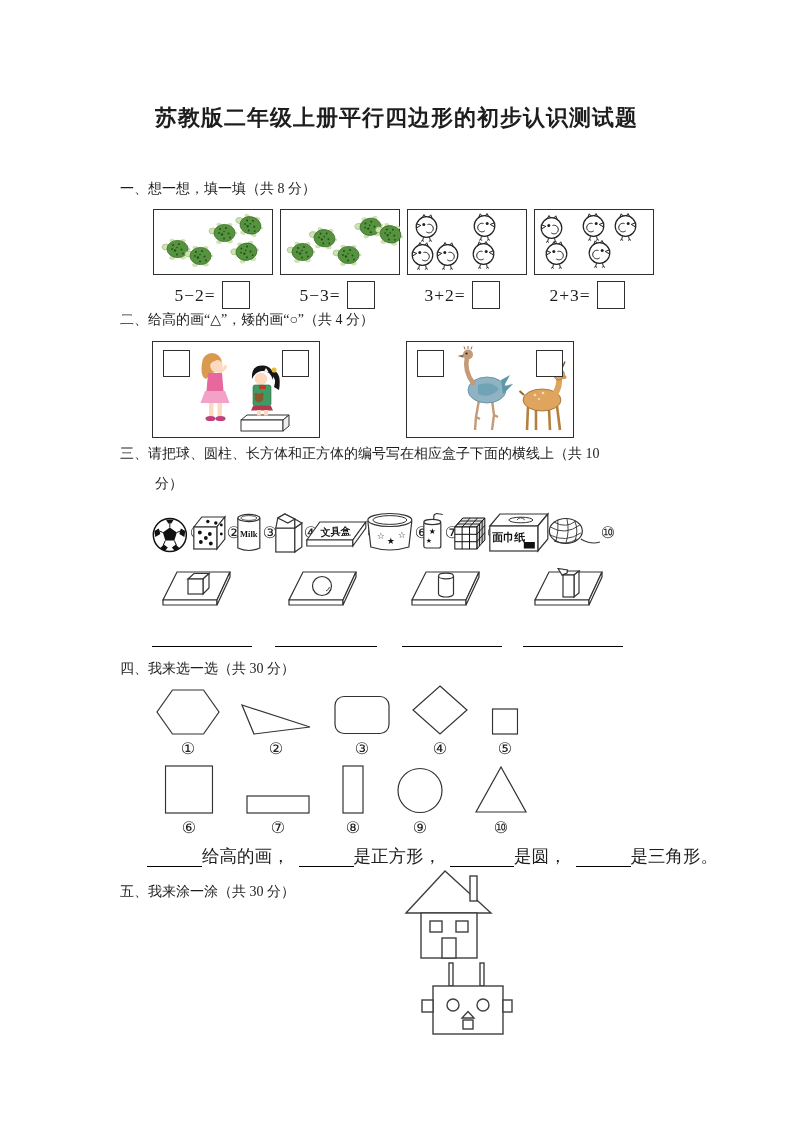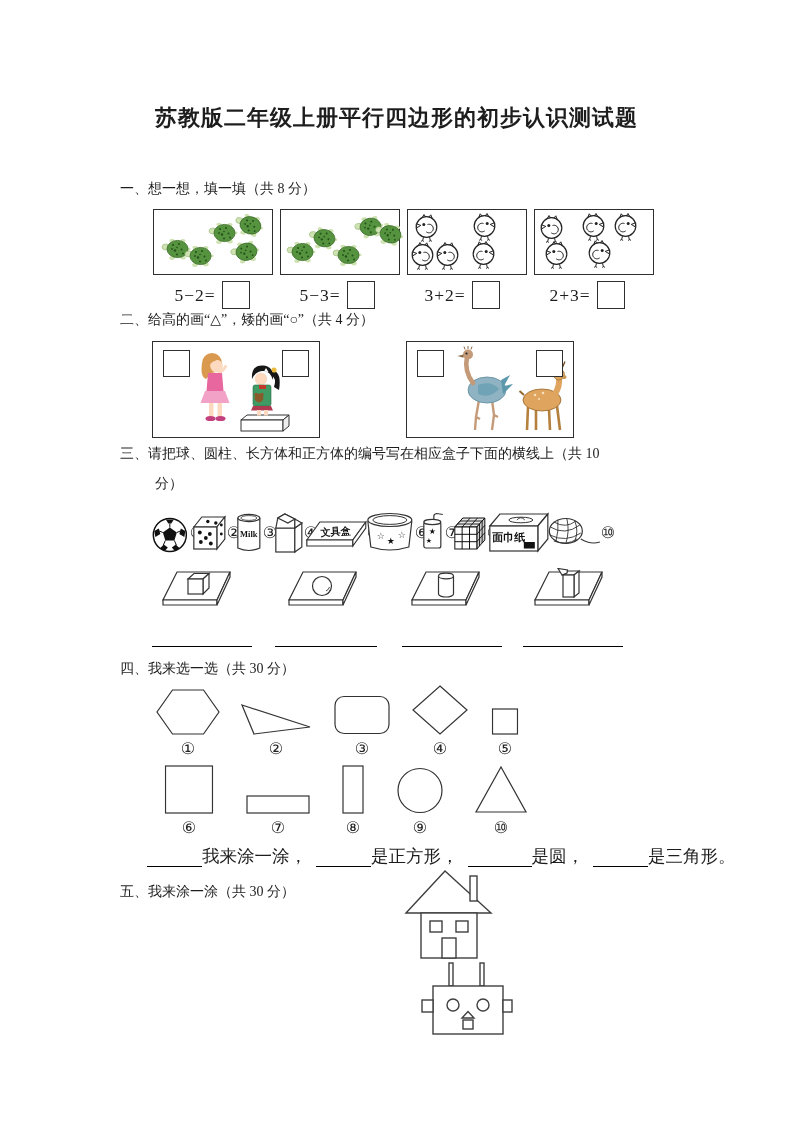--- a/index.html
+++ b/index.html
@@ -495,21 +495,21 @@
     </div>
     <div class="shape p10">
       <svg width="54" height="49" viewBox="0 0 54 49">
           <polygon class="lineart" points="27,2 52,47 2,47"></polygon>
         </svg>
       <span class="num">⑩</span>
     </div>
   </div>
 
   <div class="s4-sentence">
-    <span class="sblank sb1"></span><span>我来涂一涂，</span><span class="sblank sb2"></span><span>是正方形，</span><span class="sblank sb3"></span><span>是圆，</span><span class="sblank sb4"></span><span>是三角形。</span>
+    <span class="sblank sb1"></span><span>给高的画，</span><span class="sblank sb2"></span><span>是正方形，</span><span class="sblank sb3"></span><span>是圆，</span><span class="sblank sb4"></span><span>是三角形。</span>
   </div>
 
   <div class="h" id="h5">五、我来涂一涂（共 30 分）</div>
 
   <svg class="drawing" width="115" height="174" viewBox="0 0 115 174">
     <polygon class="ink" points="6,49 45,7 91,49"></polygon>
     <rect class="ink" x="70" y="12" width="7" height="25"></rect>
     <rect class="ink" x="21" y="49" width="56" height="45"></rect>
     <rect class="ink" x="30" y="57" width="12" height="11"></rect>
     <rect class="ink" x="56" y="57" width="12" height="11"></rect>

